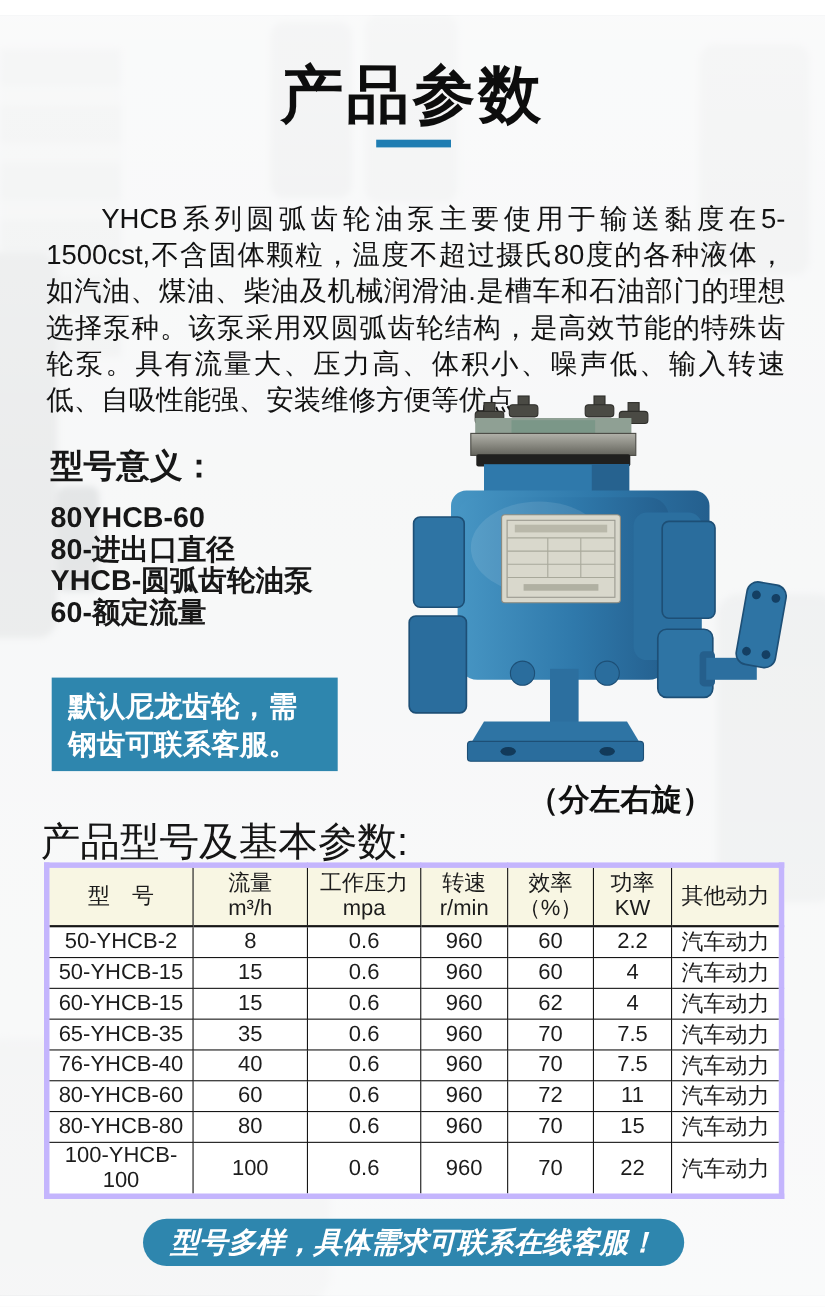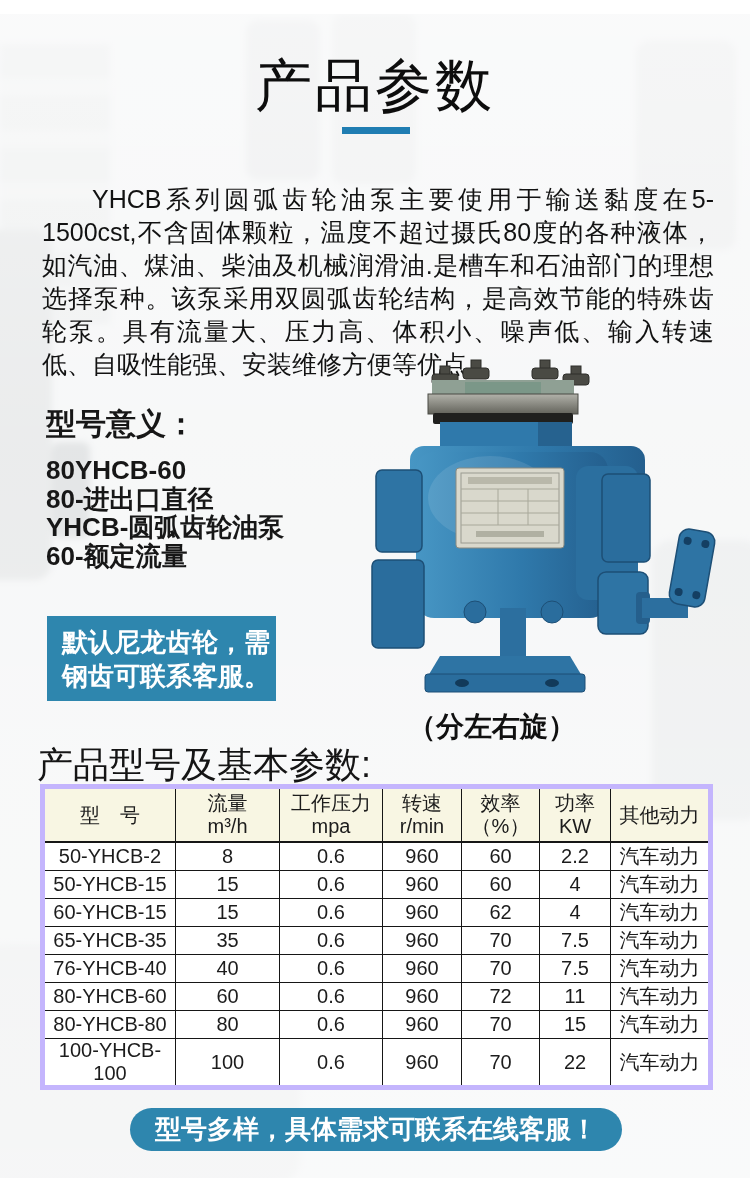--- a/index.html
+++ b/index.html
@@ -17,39 +17,39 @@
   .s3{left:246px;top:6px;width:74px;height:160px;background:#dcdee0;border-radius:12px;}
   .s4{left:332px;top:0;width:84px;height:170px;background:#e0e2e3;border-radius:12px;}
   .s5{left:636px;top:26px;width:100px;height:210px;background:#dfe1e2;border-radius:14px;}
   .s6{left:652px;top:526px;width:110px;height:280px;background:#dde0e1;border-radius:20px;}
   .s7{left:76px;top:1120px;width:60px;height:58px;background:#ccd0d1;border-radius:50%;}
   .s8{left:-20px;top:930px;width:320px;height:240px;background:#e2e4e5;border-radius:24px;}
   .s9{left:0;top:30px;width:110px;height:280px;background:repeating-linear-gradient(180deg,#d7dadb 0 34px,#e4e6e7 34px 52px);opacity:.6;}
   .veil{position:absolute;inset:0;background:linear-gradient(180deg,rgba(255,255,255,.70),rgba(255,255,255,.55) 38%,rgba(255,255,255,.62) 75%,rgba(255,255,255,.68));}
   
   .title{position:absolute;left:0;top:48px;width:750px;text-align:center;
-         font-size:57px;font-weight:400;letter-spacing:3px;color:#0d0d0d;}
+         font-size:57px;font-weight:700;letter-spacing:3px;color:#0d0d0d;}
   .title-underline{position:absolute;left:342px;top:127px;width:68px;height:7px;background:#1f7db2;}
   .intro{position:absolute;left:42px;top:183px;width:672px;font-size:25px;line-height:33px;
          font-weight:500;color:#121212;text-indent:2em;text-align:justify;}
   .mm-head{position:absolute;left:46px;top:404px;font-size:30px;font-weight:700;color:#171717;}
   .mm-lines{position:absolute;left:46px;top:456px;font-size:26px;line-height:28.5px;font-weight:700;color:#171717;}
-  .note-box{position:absolute;left:47px;top:616px;width:229px;height:85px;background:#2e86ae;
+  .note-box{position:absolute;left:47px;top:616px;width:260px;height:85px;background:#2e86ae;
             color:#ffffff;font-size:26px;font-weight:bold;line-height:34px;padding:9px 0 0 15px;box-sizing:border-box;}
-  .caption{position:absolute;left:408px;top:708px;width:240px;text-align:left;
+  .caption{position:absolute;left:408px;top:708px;width:240px;text-align:right;
            font-size:28px;font-weight:600;color:#101010;}
   .tbl-head{position:absolute;left:37px;top:741px;font-size:36px;font-weight:500;color:#151515;}
   .spec-table{position:absolute;left:40px;top:784px;width:668px;border-collapse:collapse;
               table-layout:fixed;background:#ffffff;border:5px solid #c4b5fd;}
   .spec-table th,.spec-table td{border:1px solid #161616;text-align:center;padding:0;color:#1c1c1c;}
   .spec-table thead th{background:#f8f6e3;height:52px;font-weight:400;font-size:20px;line-height:23px;border-bottom:2px solid #161616;}
   .spec-table tbody td{height:26px;font-size:20px;}
   .th-l2:empty{display:none;}
   .banner{position:absolute;left:130px;top:1108px;width:492px;height:43px;border-radius:24px;
-          background:#2e86ae;color:#ffffff;font-size:26px;font-weight:bold;text-align:center;line-height:43px;}
+          background:#2e86ae;color:#ffffff;font-size:26px;font-weight:bold;text-align:center;line-height:43px;font-style:italic;}
   .pump{position:absolute;left:370px;top:358px;width:350px;height:340px;}
 </style>
 </head>
 <body>
 
 <div class="bg">
   <div class="bg-art">
     <div class="s9"></div>
       <div class="s1"></div>
       <div class="s2"></div>

